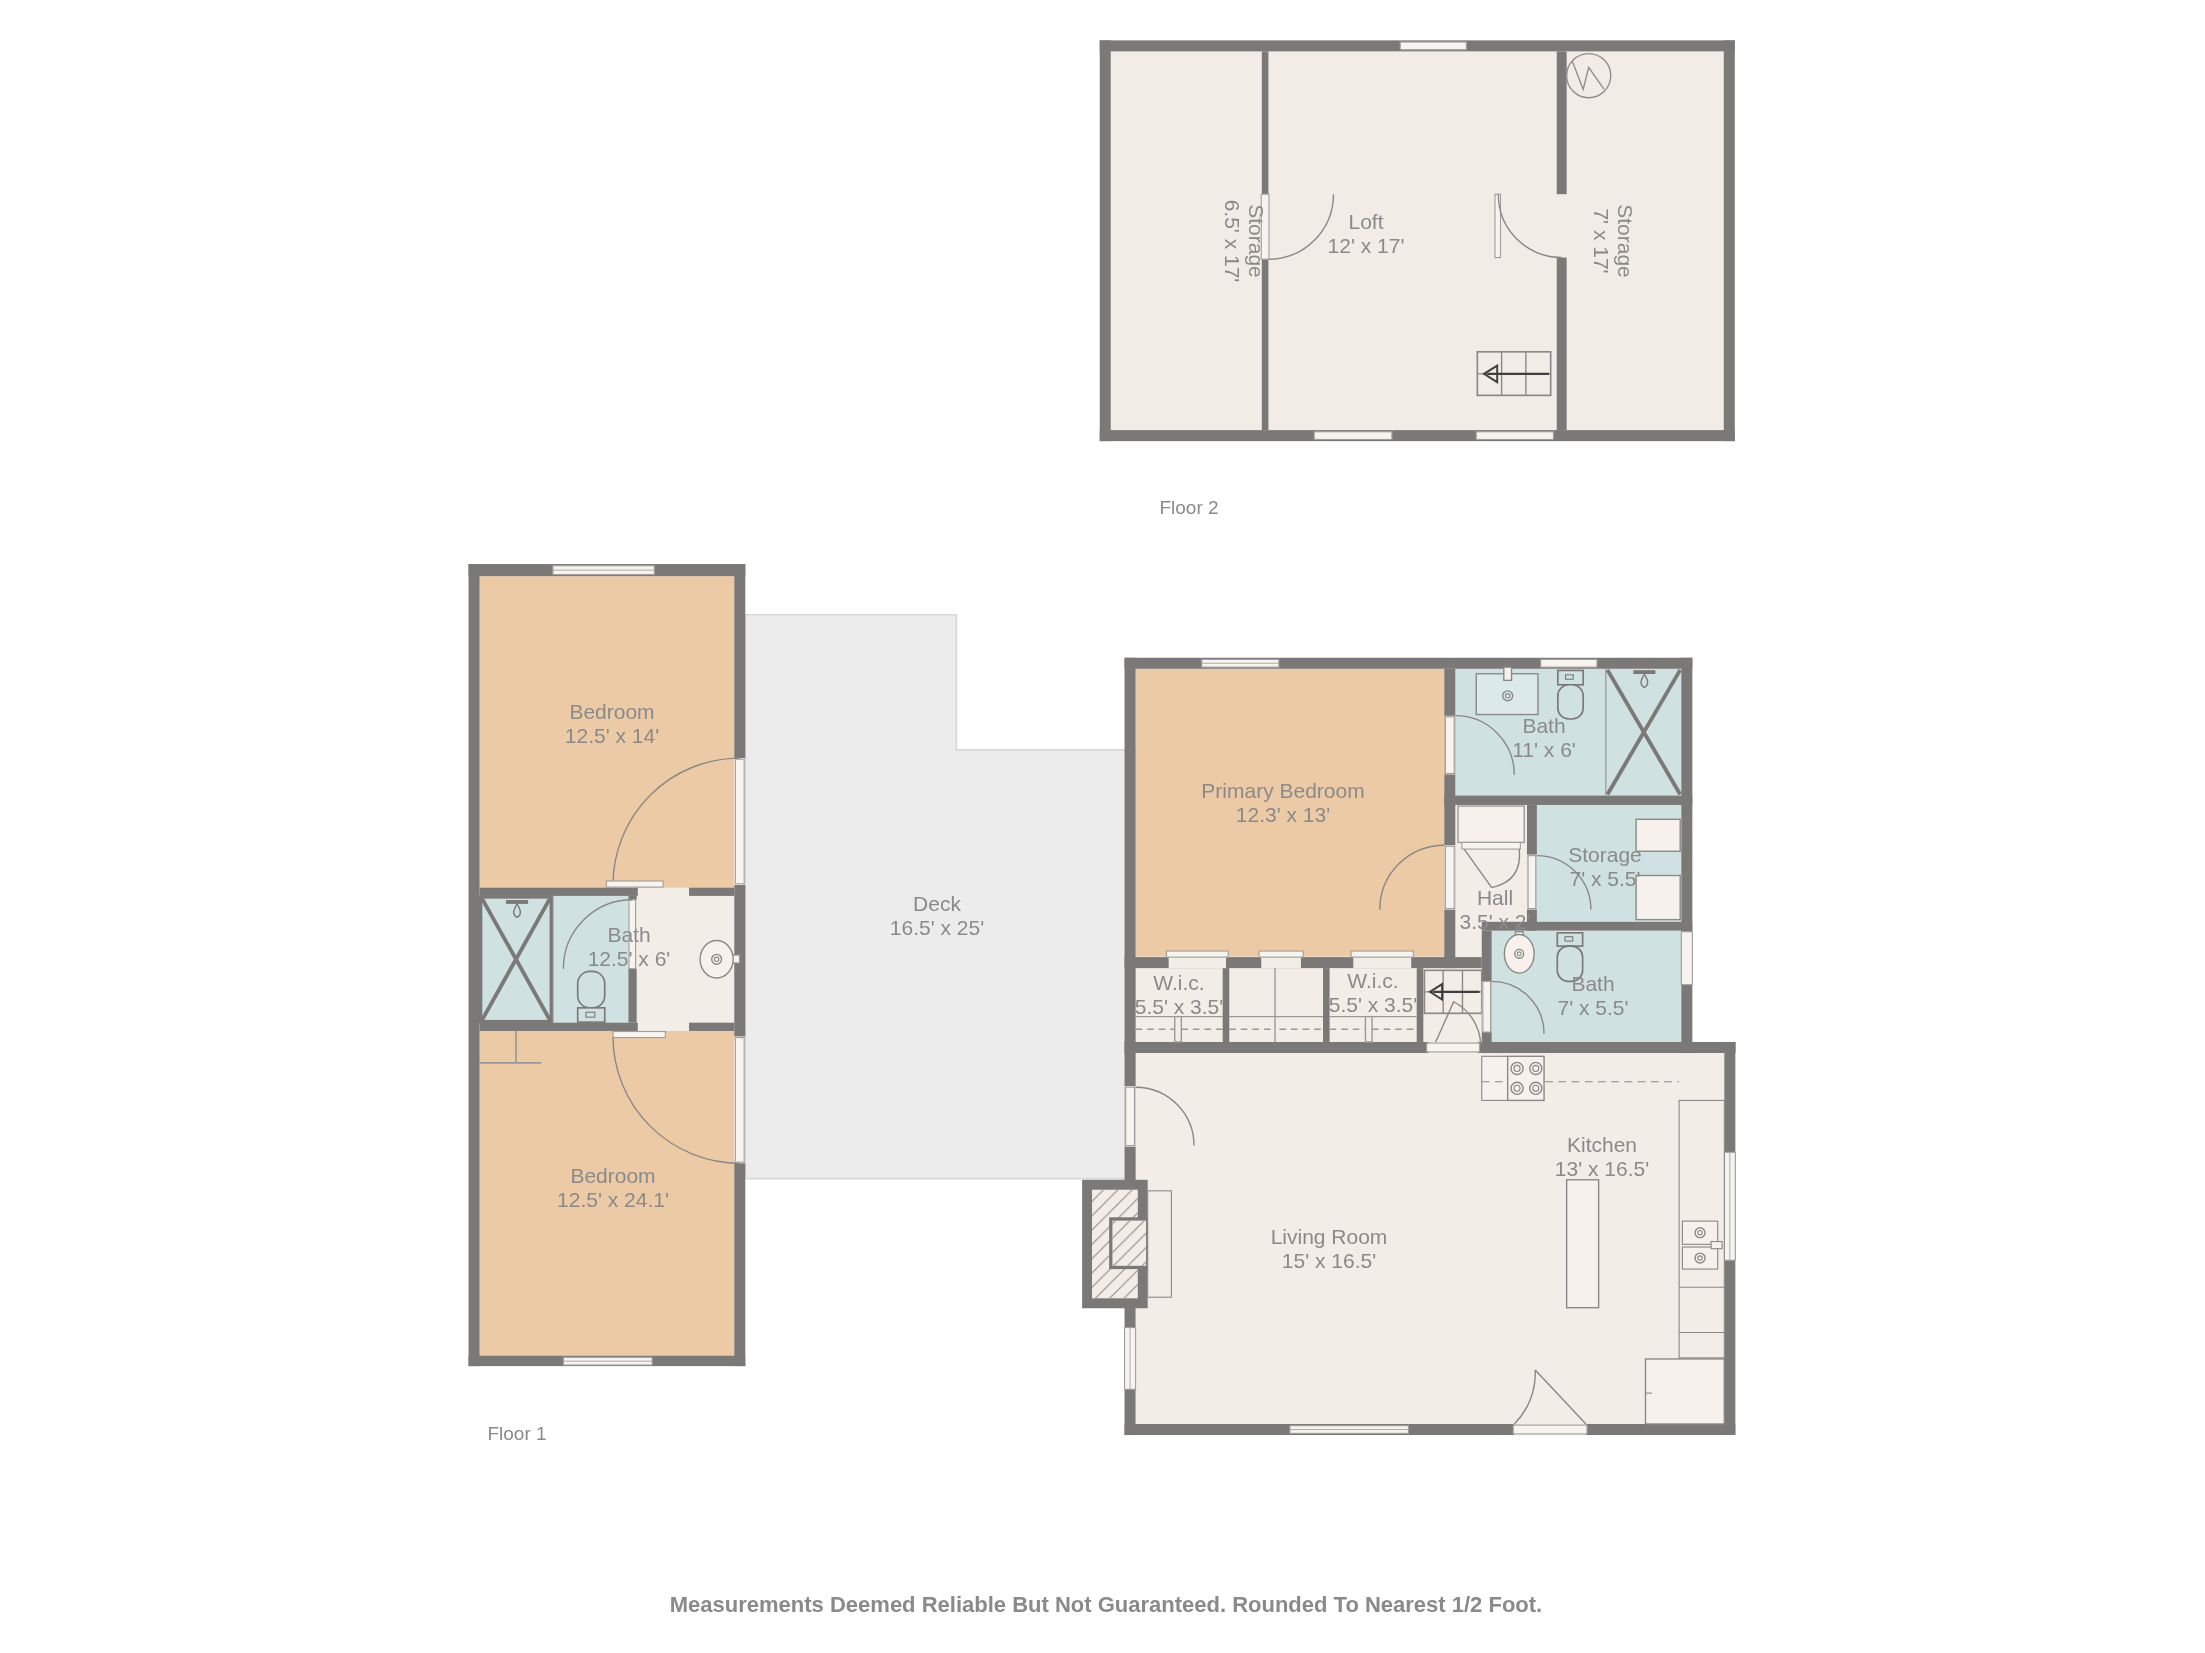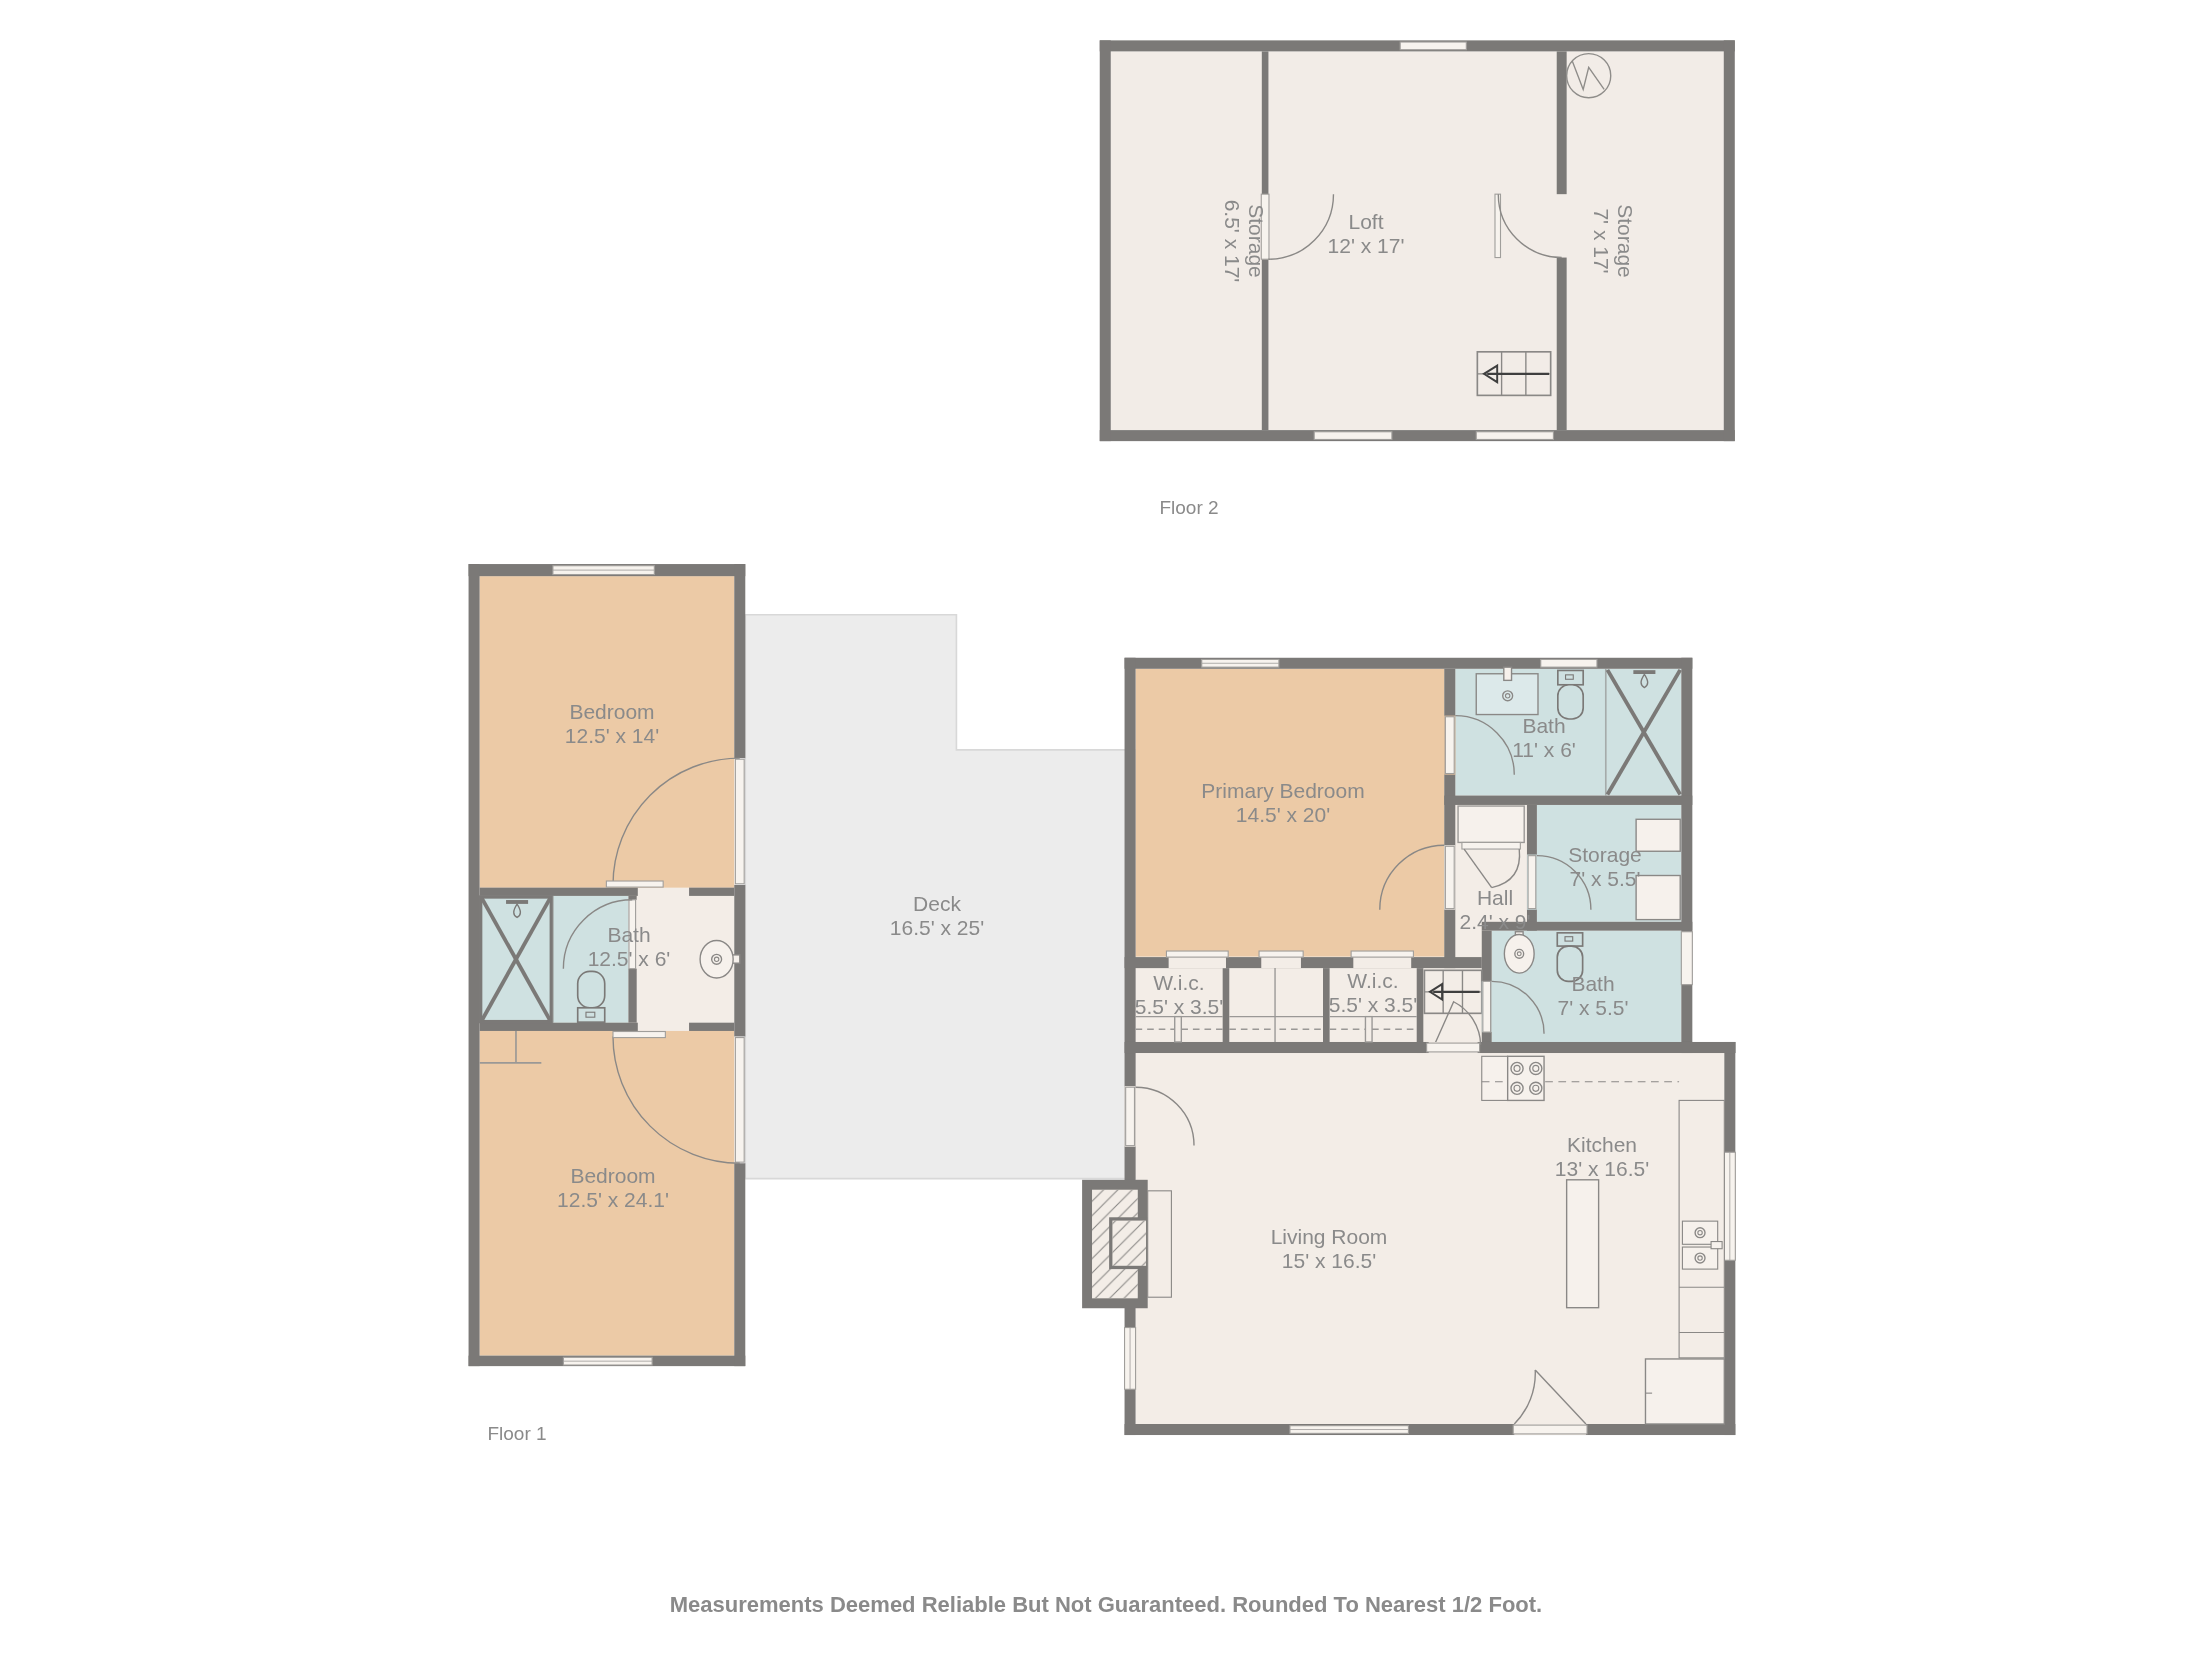--- a/index.html
+++ b/index.html
@@ -371,33 +371,33 @@
   <div>Bedroom</div>
   <div>12.5' x 24.1'</div>
 </div>
 <div class="lbl" style="left:937px;top:916px">
   <div>Deck</div>
   <div>16.5' x 25'</div>
 </div>
 
 <div class="lbl" style="left:1283px;top:803px">
   <div>Primary Bedroom</div>
-  <div>14.5' x 20'</div>
+  <div>12.3' x 13'</div>
 </div>
 <div class="lbl" style="left:1544px;top:738px">
   <div>Bath</div>
   <div>11' x 6'</div>
 </div>
 <div class="lbl" style="left:1605px;top:867px">
   <div>Storage</div>
   <div>7' x 5.5'</div>
 </div>
 <div class="lbl" style="left:1495px;top:910px">
   <div>Hall</div>
-  <div>2.4' x 9'</div>
+  <div>3.5' x 2'</div>
 </div>
 <div class="lbl" style="left:1179px;top:995px">
   <div>W.i.c.</div>
   <div>5.5' x 3.5'</div>
 </div>
 <div class="lbl" style="left:1373px;top:993px">
   <div>W.i.c.</div>
   <div>5.5' x 3.5'</div>
 </div>
 <div class="lbl" style="left:1593px;top:996px">

